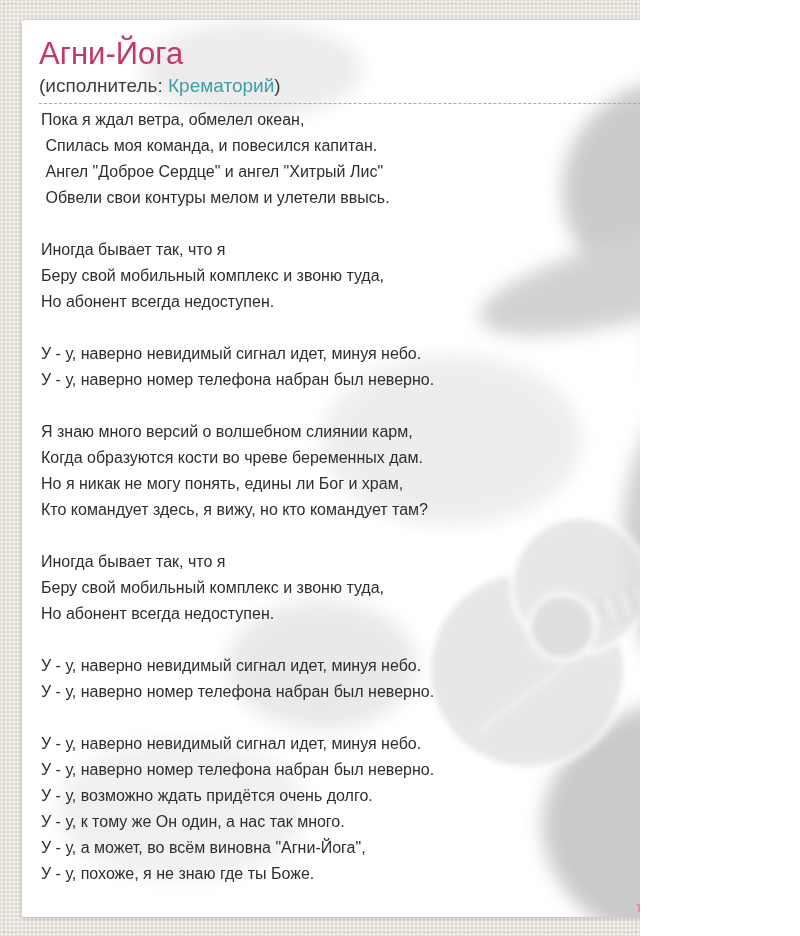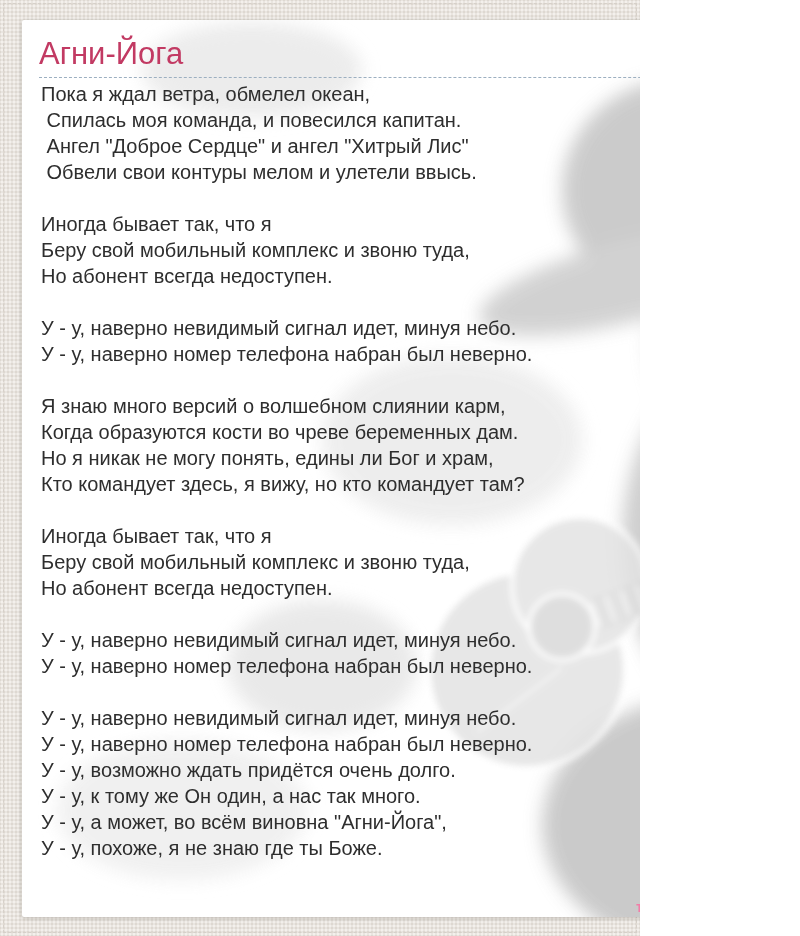--- a/index.html
+++ b/index.html
@@ -42,21 +42,21 @@
   .artist-line a{
     color:var(--artist_link,#3f9ea8);
     text-decoration:none;cursor:pointer;
   }
   .separator{
     margin:5px 16px 0 17px;
     border-bottom:1px dashed #9cafc0;height:0;
   }
   .lyrics{
     margin:3px 17px 0;padding-left:2px;
-    font-size:20px;line-height:26px;
+    font-size:16px;line-height:26px;
     color:#2e2e2e;
     white-space:pre-wrap;
   }
   .logo{
     position:absolute;z-index:3;right:10px;bottom:2px;
     text-align:right;font-weight:bold;cursor:pointer;
   }
   .logo-row{font-size:38px;line-height:40px;letter-spacing:-1px;}
   .logo-teal{color:var(--logo_teal,#1da49e);}
   .logo-pink{color:var(--logo_pink,#f27da7);}
@@ -101,20 +101,21 @@
         <circle cx="540" cy="607" r="33" fill="#d9d9d9" stroke="#ffffff" stroke-width="4"></circle>
         <line x1="572" y1="595" x2="755" y2="527" stroke="#dedede" stroke-width="34"></line>
         <line x1="572" y1="595" x2="755" y2="527" stroke="#ffffff" stroke-width="26" stroke-dasharray="3 13" opacity="0.8"></line>
         <line x1="455" y1="712" x2="540" y2="648" stroke="#ffffff" stroke-width="3" opacity="0.6"></line>
       </g>
     </svg>
 
     <div class="content">
       <h1 class="title">Агни-Йога</h1>
 
+      <div class="artist-line"><span>(исполнитель: </span><a>Крематорий</a><span>)</span></div>
 
       <div class="separator"></div>
 
       <div class="lyrics">Пока я ждал ветра, обмелел океан,
  Спилась моя команда, и повесился капитан.
  Ангел "Доброе Сердце" и ангел "Хитрый Лис"
  Обвели свои контуры мелом и улетели ввысь.
 
 Иногда бывает так, что я
 Беру свой мобильный комплекс и звоню туда,

